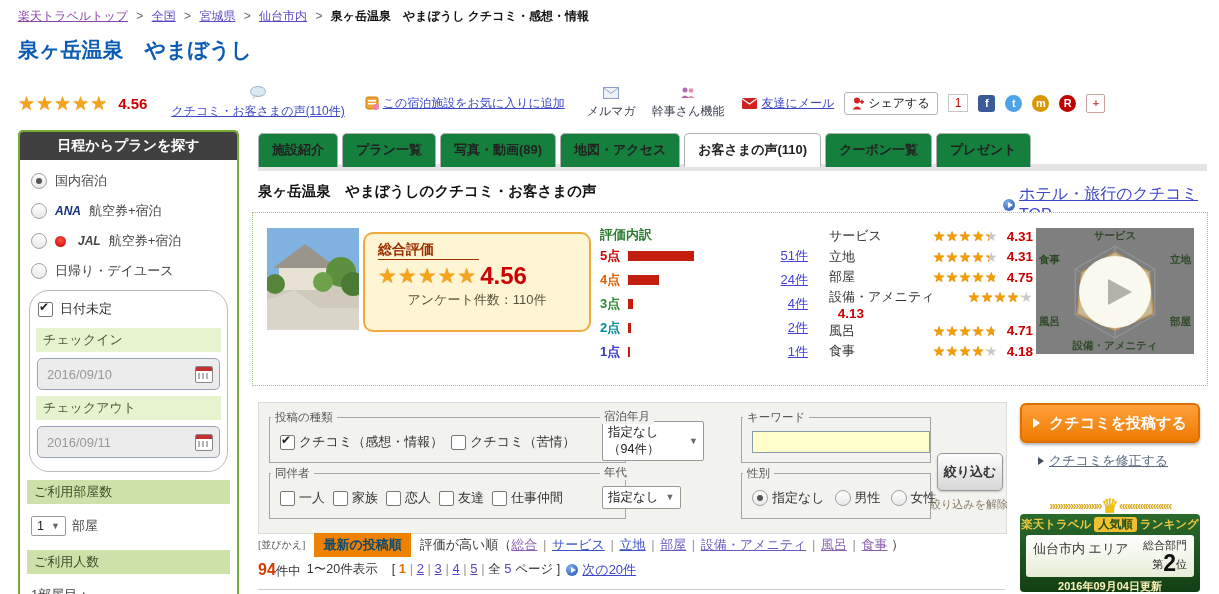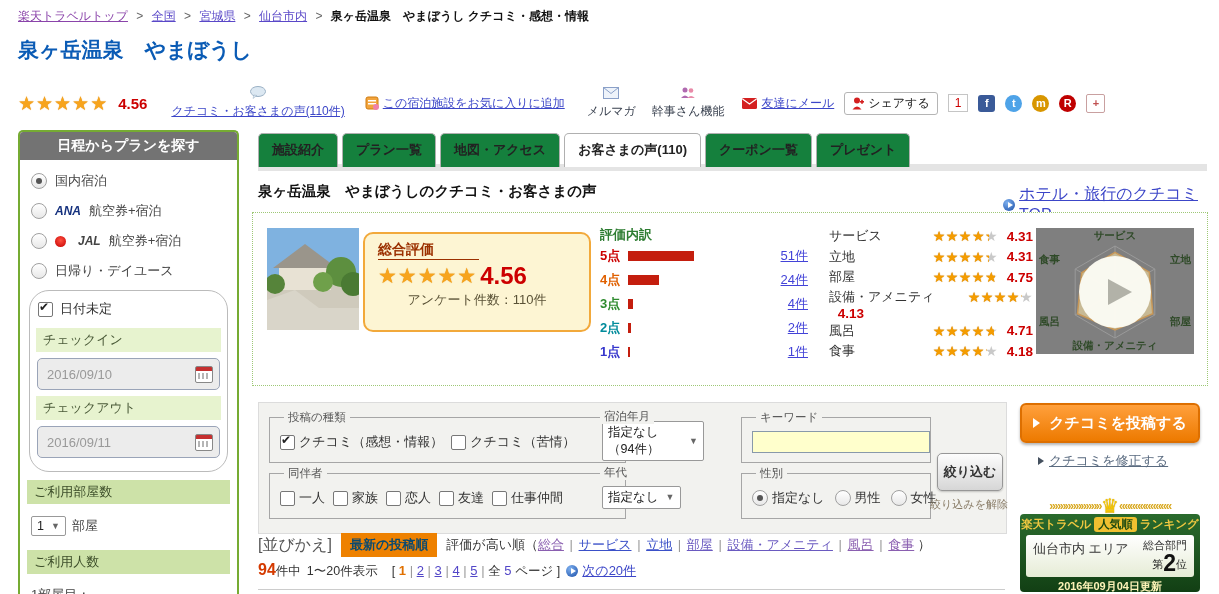--- a/index.html
+++ b/index.html
@@ -29,21 +29,21 @@
   .share-count{border:1px solid #c5c5c5;padding:1px 6px;color:#cc0000;font-size:12px;background:#fff;}
   .soc{width:17px;height:17px;display:inline-flex;align-items:center;justify-content:center;color:#fff;font-size:11px;font-weight:bold;cursor:pointer;}
   .soc.fb{background:#3a5a98;border-radius:3px;}
   .soc.tw{background:#4ea3e8;border-radius:50%;}
   .soc.mx{background:#d89600;border-radius:50%;}
   .soc.rk{background:#bf0000;border-radius:50%;}
   .soc.pl{background:#fff;border:1px solid #c9a0a0;color:#c05050;border-radius:2px;}
 
   
   .sidebar{left:18px;top:130px;width:217px;height:464px;border:2px solid #76ab33;border-bottom:none;border-radius:5px 5px 0 0;background:#fff;overflow:hidden;}
-  .sb-header{background:#737373;color:#fff;font-weight:bold;font-size:14px;text-align:center;padding:5px 0;}
+  .sb-header{background:#404040;color:#fff;font-weight:bold;font-size:14px;text-align:center;padding:5px 0;}
   .sb-body{padding:6px 7px 0 7px;}
   .sb-radio-row{display:flex;align-items:center;gap:8px;padding:6px 4px;font-size:13px;color:#444;}
   .rb{width:14px;height:14px;min-width:14px;border:1px solid #a0a0a0;border-radius:50%;background:linear-gradient(#fff,#e8e8e8);display:inline-block;position:relative;}
   .rb.checked::after{content:"";position:absolute;left:3.5px;top:3.5px;width:6px;height:6px;border-radius:50%;background:#555;}
   .logo-ana{color:#15317e;font-weight:bold;font-style:italic;font-size:12px;}
   .logo-jal{color:#444;font-weight:bold;font-style:italic;font-size:12px;display:inline-flex;align-items:center;gap:12px;}
   .jal-dot{width:11px;height:11px;border-radius:50%;background:radial-gradient(circle at 50% 40%,#ff5040,#c40000);display:inline-block;}
   .date-box{border:1px solid #bbb;border-radius:20px;margin:4px 2px;padding:7px 6px;}
   .cb{width:13px;height:13px;min-width:13px;border:1px solid #777;border-radius:2px;background:#fff;display:inline-block;position:relative;}
   .cb.checked::after{content:"✔";position:absolute;left:0;top:-3px;font-size:12px;color:#222;}
@@ -96,37 +96,37 @@
   .rl-top{top:1px;left:50%;transform:translateX(-50%);}
   .rl-tr{top:25px;right:3px;}
   .rl-br{bottom:25px;right:3px;}
   .rl-bottom{bottom:1px;left:50%;transform:translateX(-50%);}
   .rl-bl{bottom:25px;left:3px;}
   .rl-tl{top:25px;left:3px;}
 
   
   .filter-box{left:258px;top:402px;width:747px;height:130px;background:#f2f2ef;border:1px solid #dcdcdc;}
   .fs{position:absolute;border:1px solid #a6a6a6;}
-  .fs-legend{position:absolute;top:-8px;left:14px;background:#f2f2ef;padding:0 4px;color:#555;font-size:11.5px;}
+  .fs-legend{position:absolute;top:-8px;left:1px;background:#f2f2ef;padding:0 4px;color:#555;font-size:11.5px;}
   .fs-content{display:flex;align-items:center;gap:8px;height:100%;padding:4px 10px 0;box-sizing:border-box;font-size:13px;color:#333;}
   .opt{display:inline-flex;align-items:center;gap:4px;white-space:nowrap;cursor:pointer;}
   .kw-input{width:168px;height:20px;background:#ffffcc;border:1px solid #8899aa;font-size:13px;padding:0 4px;}
   .apply-btn{position:absolute;left:678px;top:50px;width:64px;height:36px;background:linear-gradient(#fdfdfd,#d6d6d6);border:1px solid #979797;border-radius:5px;font-weight:bold;font-size:13px;color:#333;display:flex;align-items:center;justify-content:center;cursor:pointer;box-shadow:0 1px 2px rgba(0,0,0,.2);}
   .clear-link{position:absolute;left:668px;top:94px;font-size:11px;color:#887b66;width:84px;text-align:center;cursor:pointer;}
 
   
   .sort-row{left:258px;top:533px;display:flex;align-items:center;gap:9px;white-space:nowrap;}
-  .sort-prefix{font-size:16px;color:#555;}
+  .sort-prefix{font-size:10px;color:#555;font-family:Liberation Serif, serif;}
   .sort-active{background:#ee8100;color:#0c4a6e;font-weight:bold;font-size:13px;padding:3px 9px;cursor:pointer;}
   .sort-static{font-size:13px;color:#333;}
   .sort-link{font-size:13px;text-decoration:underline;}
   .sort-sep{color:#999;margin:0 2px;}
 
   
-  .pager{left:258px;top:561px;display:flex;align-items:flex-end;gap:6px;white-space:nowrap;}
+  .pager{left:258px;top:561px;display:flex;align-items:flex-start;gap:6px;white-space:nowrap;}
   .pg-total{color:#d43a00;font-weight:bold;font-size:16px;}
   .pg-txt{font-size:12.5px;color:#333;}
   .pg-cur{color:#e07000;font-weight:bold;font-size:13px;}
   .pg-link{color:#5246c8;font-size:13px;text-decoration:underline;}
   .pg-sep{color:#999;}
   .pg-next{color:#3c46c8;font-size:13px;display:inline-flex;align-items:center;gap:4px;}
   .bottom-line{left:258px;top:589px;width:747px;height:1px;background:#ccc;}
 
   
   .post-btn{left:1020px;top:403px;width:180px;height:40px;background:linear-gradient(#ffa03c,#ed7a00);border:2px solid #dd6f00;border-radius:6px;box-shadow:0 2px 3px rgba(0,0,0,.3);color:#fff;font-weight:bold;font-size:15px;display:flex;align-items:center;justify-content:center;gap:9px;cursor:pointer;box-sizing:border-box;}
@@ -278,20 +278,21 @@
         <span>1部屋目：</span>
       </div>
 
     </div>
   </div>
 
   <div class="abs tabbar"></div>
   <div class="abs tabs">
     <div class="tab">施設紹介</div>
     <div class="tab">プラン一覧</div>
+    <div class="tab">写真・動画(89)</div>
     <div class="tab">地図・アクセス</div>
     <div class="tab active">お客さまの声(110)</div>
     <div class="tab">クーポン一覧</div>
     <div class="tab">プレゼント</div>
   </div>
 
   <div class="abs review-heading">泉ヶ岳温泉　やまぼうしのクチコミ・お客さまの声</div>
   <a class="abs top-link">
     <span class="play-bullet"></span>
     <span>ホテル・旅行のクチコミTOPへ</span>

